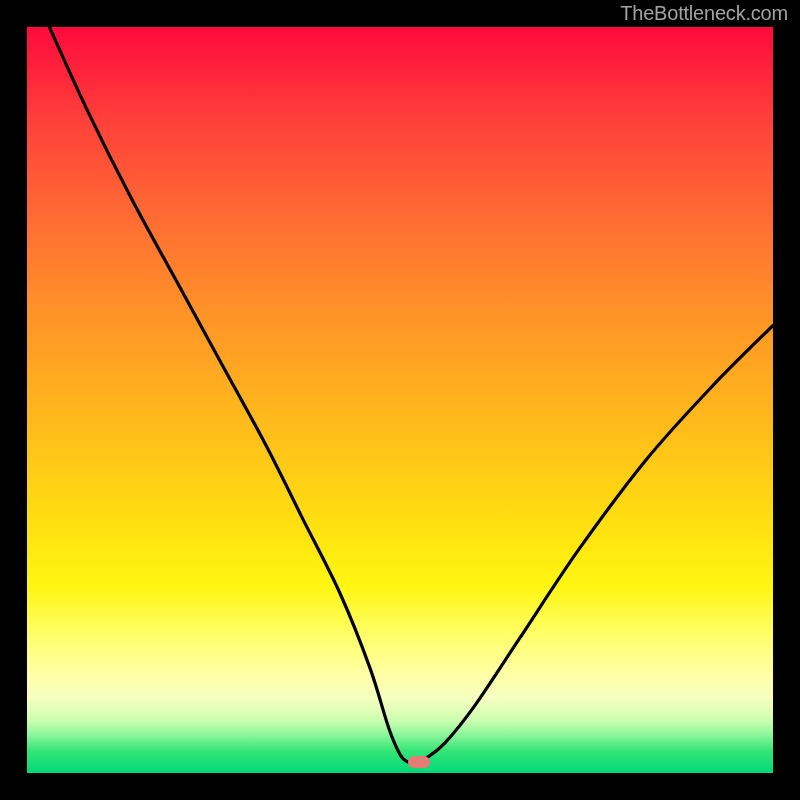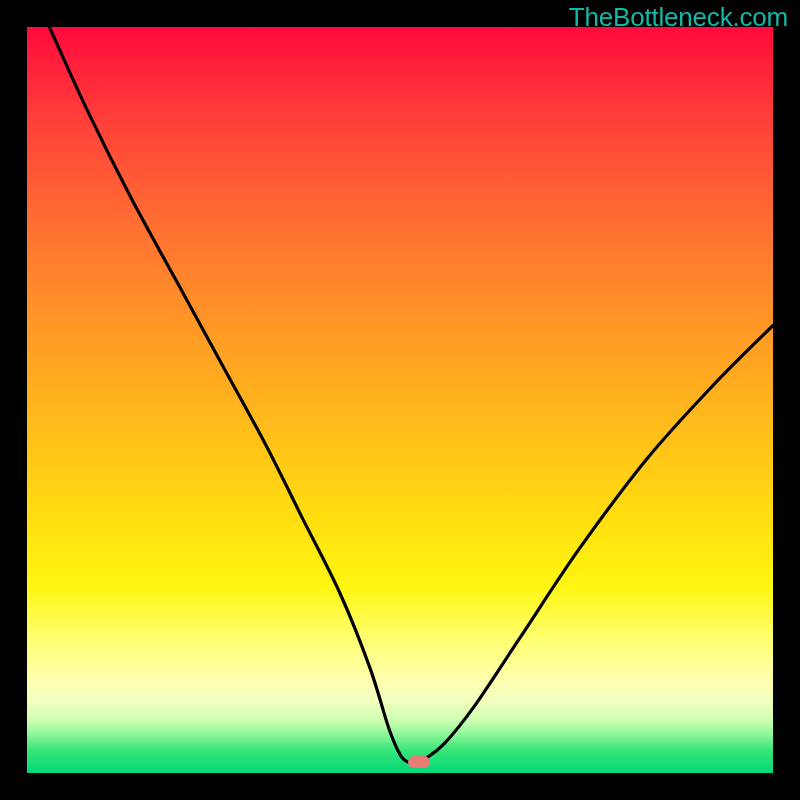--- a/index.html
+++ b/index.html
@@ -57,22 +57,22 @@
     width: 22px;
     height: 12px;
     border-radius: 6px;
     background: #e77b75;
     transform: translate(-50%, -50%);
   }
   .attribution {
     position: absolute;
     top: 2px;
     right: 12px;
-    font-size: 26px;
-    color: #14b8a6;
+    font-size: 20px;
+    color: #a3a3a3;
     font-weight: 400;
     letter-spacing: -0.2px;
   }
 </style>
 </head>
 <body>
 
 <div class="frame">
 
   <div class="plot-area">

